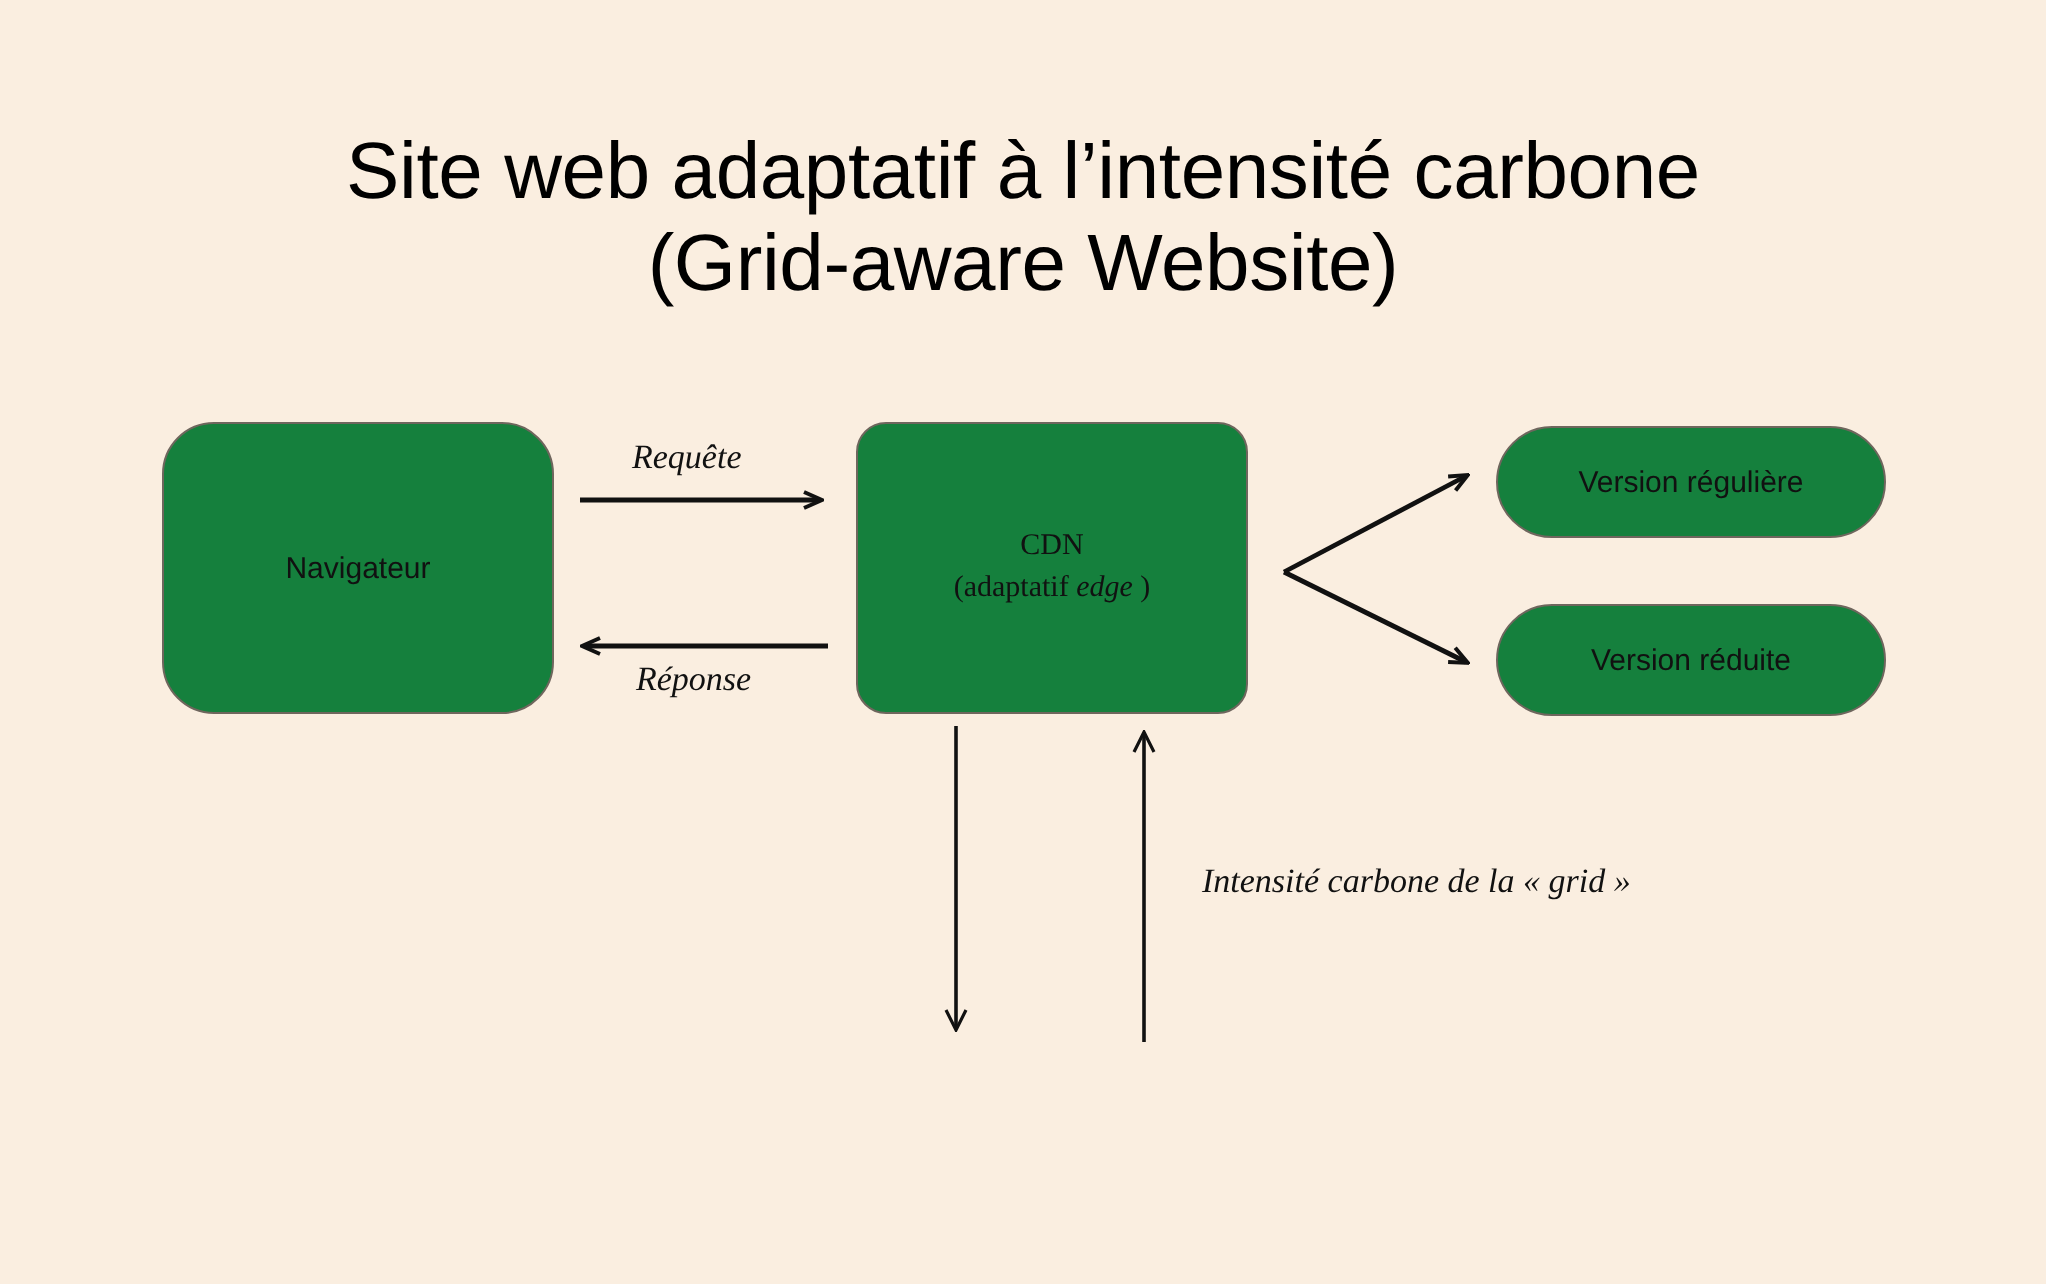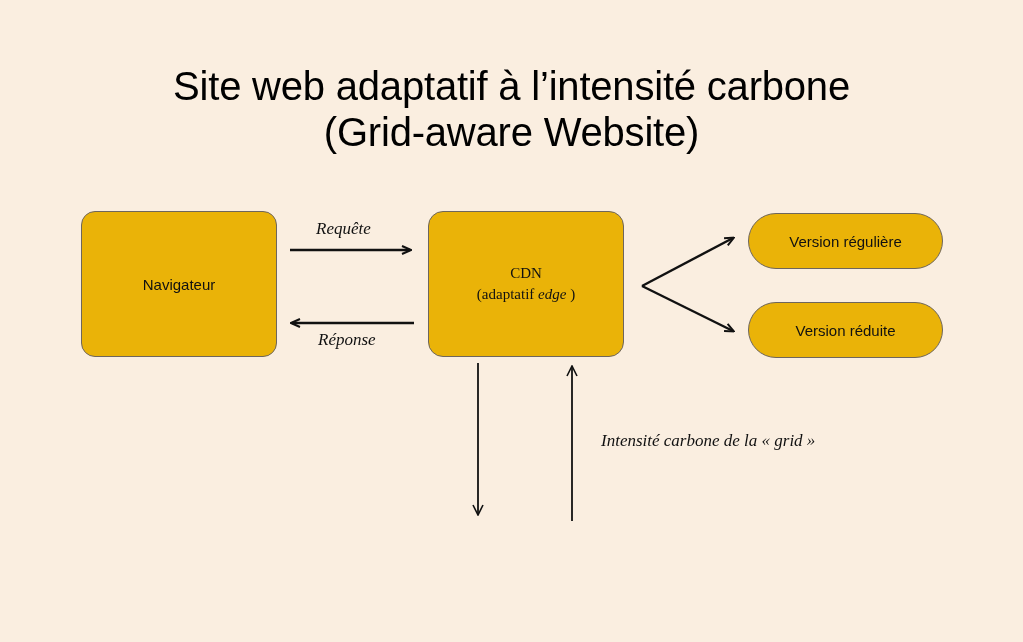--- a/index.html
+++ b/index.html
@@ -32,37 +32,37 @@
     font-weight: 400;
     color: #000000;
     letter-spacing: -0.2px;
     white-space: pre-line;
   }
 
   
   .node {
     position: absolute;
     box-sizing: border-box;
-    background: #eab308;
+    background: #15803d;
     border: 1px solid #6e665d;
     display: flex;
     align-items: center;
     justify-content: center;
     text-align: center;
     color: #111111;
     font-family: "Liberation Sans", sans-serif;
     font-size: 15px;
     line-height: 21px;
   }
   #node-navigateur {
     left: 81px;
     top: 211px;
     width: 196px;
     height: 146px;
-    border-radius: 14px;
+    border-radius: 26px;
   }
   #node-cdn {
     left: 428px;
     top: 211px;
     width: 196px;
     height: 146px;
     border-radius: 15px;
     flex-direction: column;
     font-family: Liberation Serif, serif;
   }

